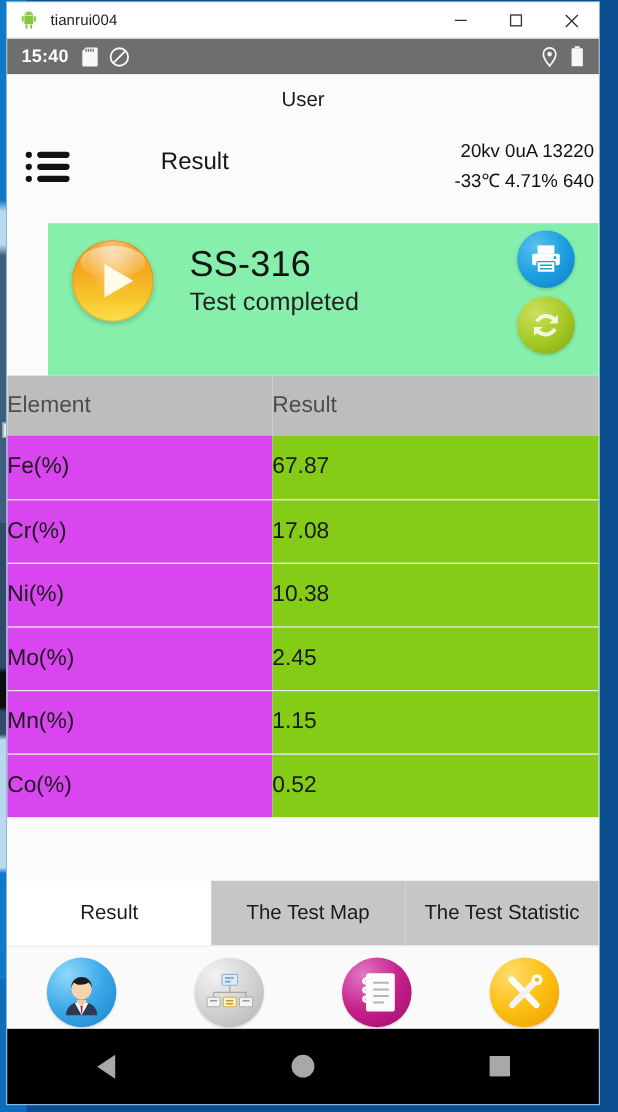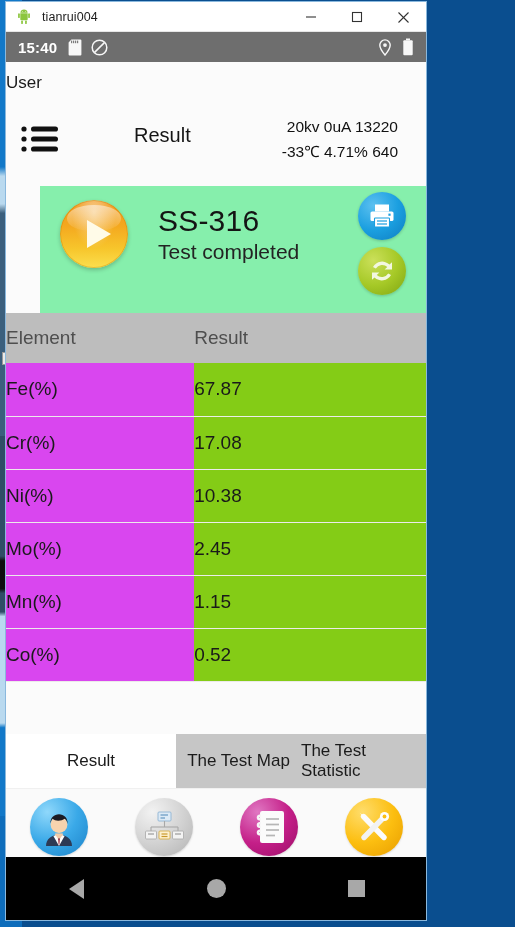--- a/index.html
+++ b/index.html
@@ -34,21 +34,21 @@
     left: 2px; top: 352px;
     width: 12px; height: 11px;
     background: #e9e9e9;
     border: 1px solid #999;
   }
 
   
   .emu-window {
     position: absolute;
     left: 6px; top: 2px;
-    width: 420px; height: 918px;
+    width: 493px; height: 918px;
     background: #fff;
     box-shadow: 0 0 0 1px #8ab8dd;
   }
 
   
   .titlebar {
     position: relative;
     height: 30px;
     background: #ffffff;
     display: flex;
@@ -111,38 +111,39 @@
   
   .app-header {
     position: relative;
     height: 124px;
     background: #fbfbfb;
   }
   .header-title {
     position: absolute;
     top: 11px;
     left: 0; right: 0;
+    text-align: center;
     font-size: 17px;
     color: #1b1b1b;
   }
   .menu-icon {
     position: absolute;
     left: 12px; top: 62px;
     width: 44px; height: 30px;
     cursor: pointer;
   }
   .section-label {
     position: absolute;
     left: 128px; top: 62px;
     font-size: 20px;
     color: #151515;
   }
   .device-stats {
     position: absolute;
-    right: 28px; top: 52px;
+    right: 4px; top: 52px;
     text-align: right;
     line-height: 1.62;
   }
   .device-stats div {
     font-size: 15.5px;
     color: #111;
     white-space: nowrap;
   }
 
   

